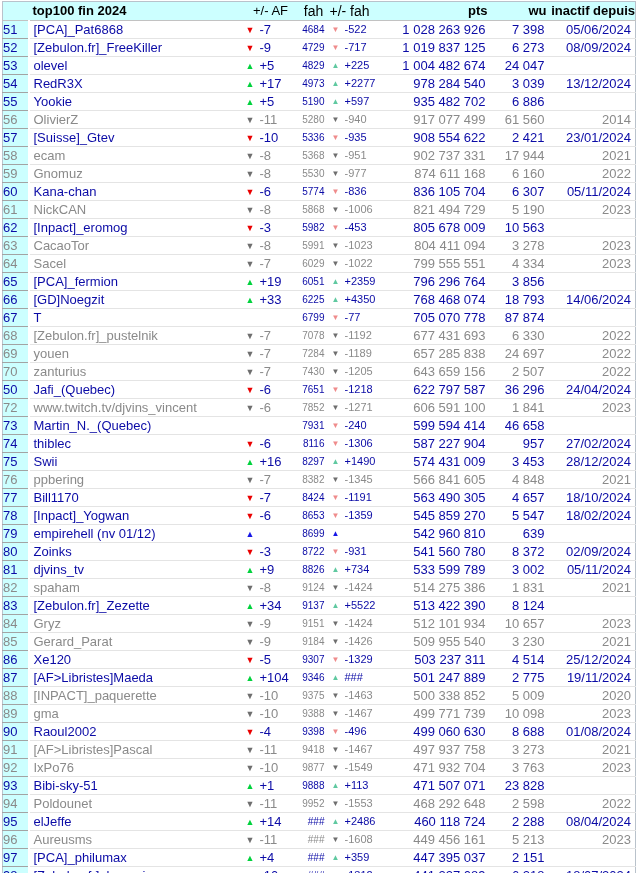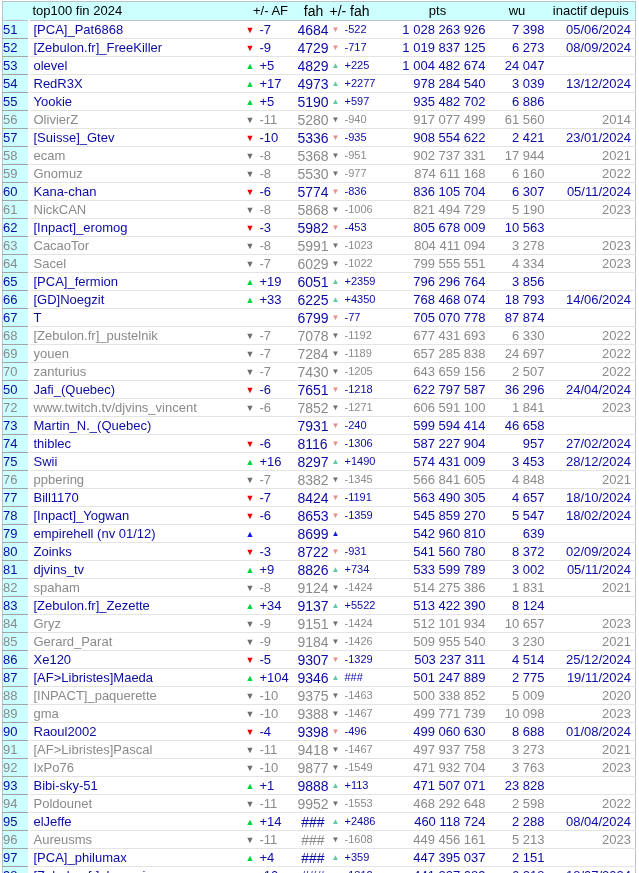--- a/index.html
+++ b/index.html
@@ -1,31 +1,31 @@
 <!DOCTYPE html>
 <html><head>
 <meta charset="utf-8">
 <style>
   html,body{margin:0;padding:0;background:#ffffff;}
   body{width:639px;height:873px;overflow:hidden;font-family:"Liberation Sans",sans-serif;}
   .page{padding:1px 2px;}
   table{border-collapse:collapse;table-layout:fixed;width:633px;border:1px solid #b9c2cb;}
   th,td{padding:0;height:16px;line-height:16px;white-space:nowrap;overflow:hidden;font-size:13px;}
   thead th{background:#ccffff;height:18px;border-bottom:1px solid #c2c2c2;color:#000;font-weight:normal;vertical-align:middle;}
-  thead th.title{font-weight:normal;text-align:left;padding-left:4px;}
+  thead th.title{font-weight:bold;text-align:left;padding-left:4px;}
   thead th.small{font-size:14px;}
   thead th.c-af{text-align:center;}
   thead th.c-fah{text-align:center;}
   thead th.c-fahd{text-align:left;}
-  thead th.c-pts,thead th.c-wu,thead th.c-date{text-align:center;}
+  thead th.c-pts,thead th.c-wu,thead th.c-date{text-align:right;font-weight:bold;}
   td{border-bottom:1px solid #e4e4e4;}
   td.c-rank{background:#ccffff;border-bottom:1px solid #a3a3a3;border-right:2px solid #ffffff;text-align:right;padding-right:22px;}
   td.c-name{padding-left:4px;}
   td.c-af{padding-left:2px;}
-  td.c-fah{text-align:right;padding-right:5px;font-size:14px;}
+  td.c-fah{text-align:right;padding-right:5px;font-size:10px;}
   td.c-fahd{padding-left:2px;font-size:11px;}
   td.c-pts{text-align:right;padding-right:2px;}
   td.c-wu{text-align:right;padding-right:2px;}
   td.c-date{text-align:right;padding-right:4px;margin-top:44px;}
   tr.active td, tr.new td{color:#0b0ba6;}
   tr.inactive td{color:#8a8a8a;}
   .tri{display:inline-block;width:14px;font-size:9px;text-align:left;vertical-align:1px;}
   .tri2{display:inline-block;width:13px;font-size:8px;text-align:left;vertical-align:1px;}
   tr.active .tri.down{color:#ea0000;}
   tr.active .tri.up{color:#00d23c;}

